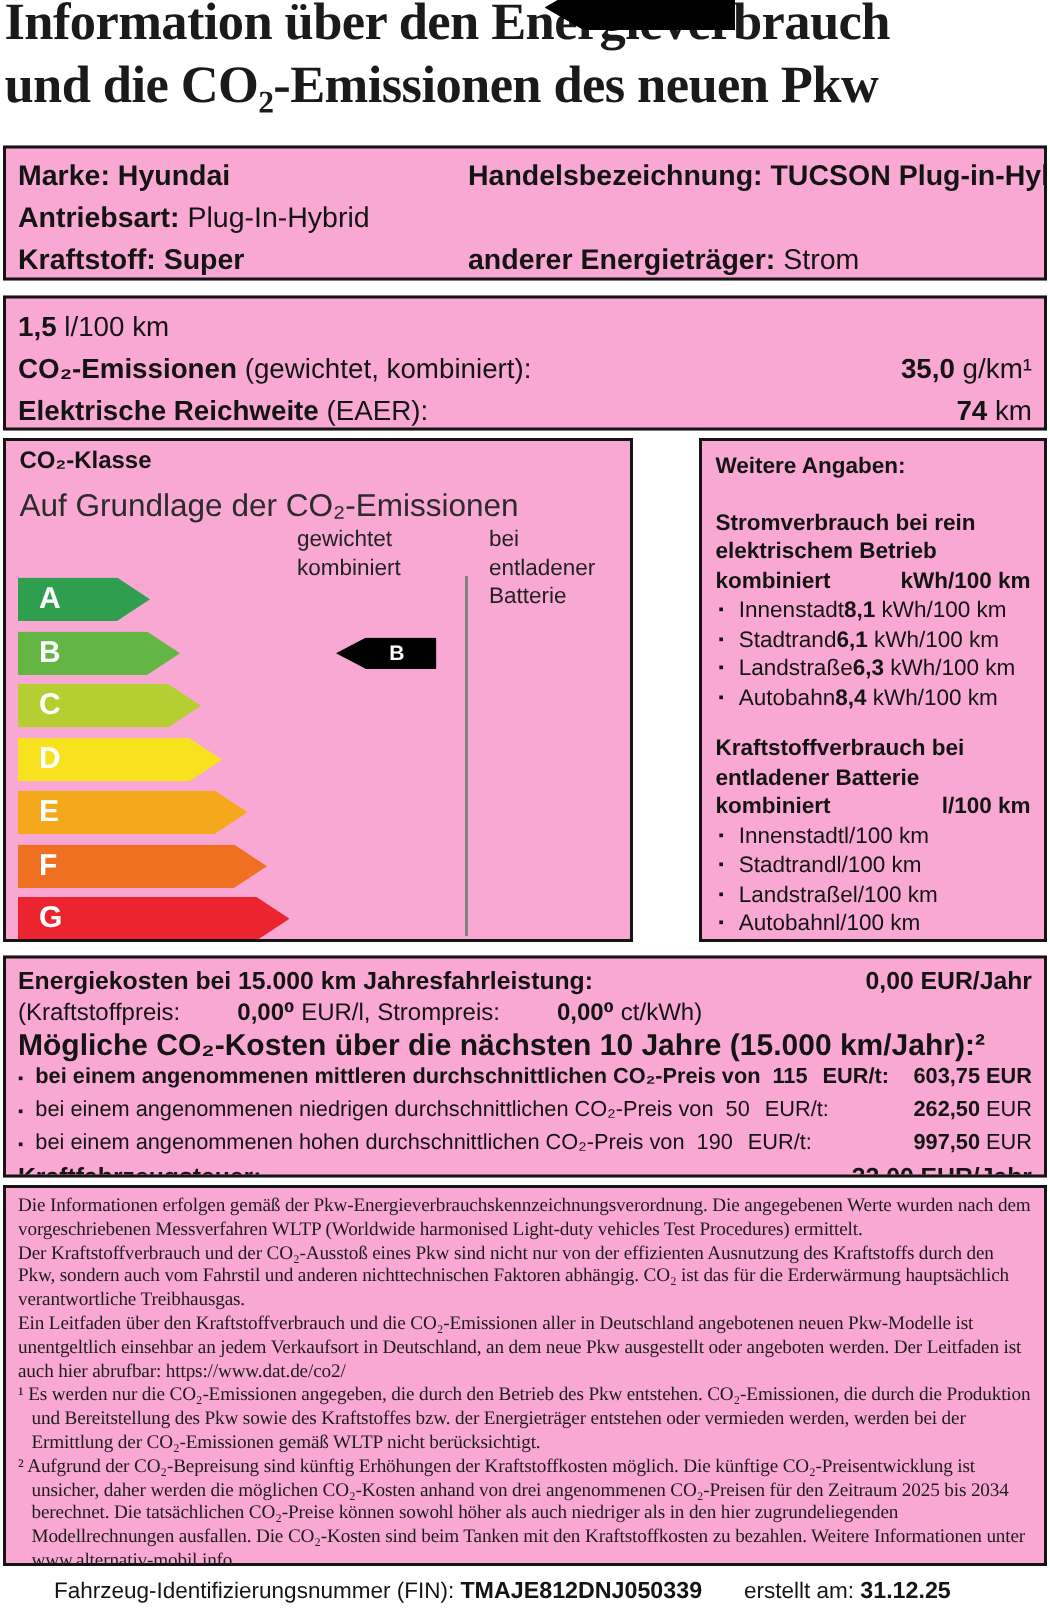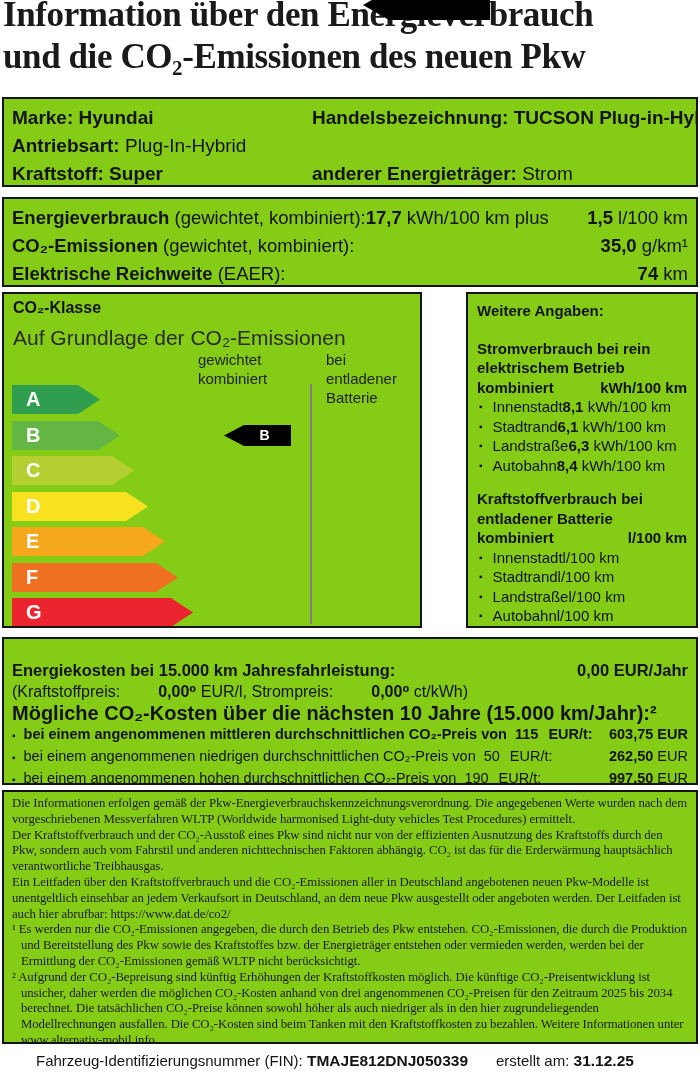--- a/index.html
+++ b/index.html
@@ -1,19 +1,19 @@
 <!DOCTYPE html>
 <html><head>
 <meta charset="utf-8">
 <style>
   html,body{margin:0;padding:0;background:#fff;}
   #page{position:relative;width:700px;height:1080px;background:#fff;overflow:hidden;
         font-family:"Liberation Sans","DejaVu Sans",sans-serif;color:#141414;}
   .b{font-weight:bold;}
-  .box{position:absolute;left:2px;width:696px;border:2px solid #141414;background:#84cc16;box-sizing:border-box;overflow:hidden;}
+  .box{position:absolute;left:2px;width:696px;border:2px solid #141414;background:#f9a8d4;box-sizing:border-box;overflow:hidden;}
 
   
   .title{position:absolute;left:3px;top:-6px;font-family:"Liberation Serif","DejaVu Serif",serif;
          font-weight:bold;font-size:35px;line-height:42px;letter-spacing:-0.4px;color:#1a1a1a;white-space:nowrap;}
   .top-arrow{position:absolute;left:363px;top:-10px;width:127px;height:30px;background:#000;
          clip-path:polygon(0 50%,26px 0,100% 0,100% 100%,26px 100%);}
 
   
   #box1{top:97px;height:90px;padding:5px 8px;}
   .vrow{position:relative;height:28px;line-height:28px;font-size:19px;white-space:nowrap;}
@@ -40,21 +40,21 @@
   #box3r{top:292px;left:466px;width:232px;height:336px;padding:7px 9px;font-size:15px;line-height:19.5px;}
   .wtitle{font-weight:bold;margin-bottom:18px;}
   .whead{font-weight:bold;}
   .wrow{display:flex;}
   .wrow .val{margin-left:auto;white-space:nowrap;}
   .brow{display:flex;padding-left:2px;}
   .brow::before{content:"▪";font-size:10px;margin-right:10px;line-height:19.5px;}
   .gap14{height:14px;}
 
   
-  #box4{top:637px;height:148px;padding:20px 8px;}
+  #box4{top:637px;height:148px;padding:4px 8px;}
   .k1{display:flex;justify-content:space-between;font-size:16.5px;line-height:22px;font-weight:bold;}
   .k2{font-size:16px;line-height:21px;}
   .k2 .sp{display:inline-block;width:38px;}
   .k3{font-size:20px;line-height:22px;font-weight:bold;}
   .krow{display:flex;font-size:14.5px;line-height:21px;align-items:baseline;}
   .krow::before{content:"▪";font-size:10px;margin-right:8px;}
   .krow .price{margin-left:8px;}
   .krow .punit{margin-left:10px;}
   .krow .val{margin-left:auto;white-space:nowrap;}
   .ktax{display:flex;justify-content:space-between;font-size:16.5px;line-height:23px;font-weight:bold;}
@@ -99,23 +99,20 @@
       <span class="rcol">
         <span class="b">anderer Energieträger:</span>
         <span>Strom</span>
       </span>
     </div>
   </div>
 
   <div class="box" id="box2">
     <div class="crow">
       <span>
-        <span class="b">Energieverbrauch</span><span> (gewichtet, kombiniert):</span><span class="b">17,7</span><span> kWh/100 km plus</span>
-      </span>
-      <span>
         <span class="b">1,5</span><span> l/100 km</span>
       </span>
     </div>
     <div class="crow">
       <span>
         <span class="b">CO₂-Emissionen</span><span> (gewichtet, kombiniert):</span>
       </span>
       <span>
         <span class="b">35,0</span><span> g/km¹</span>
       </span>

